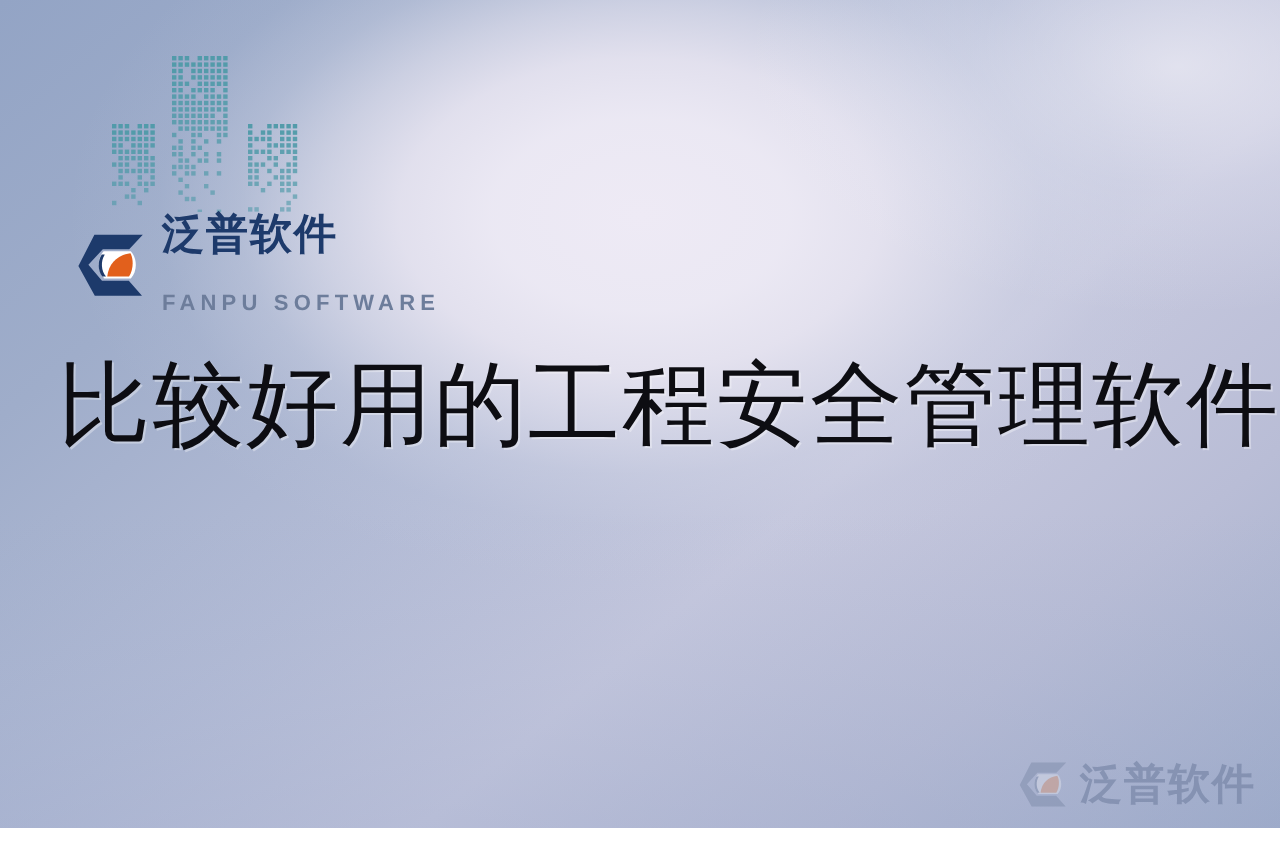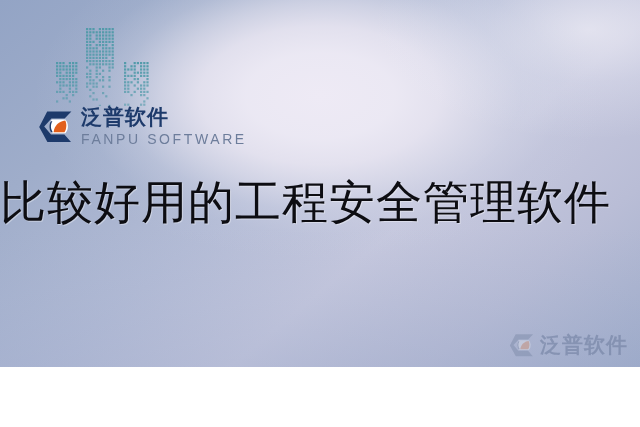--- a/index.html
+++ b/index.html
@@ -3,21 +3,21 @@
 <meta charset="utf-8">
 <style>
   html, body {
     margin: 0;
     padding: 0;
     background: #ffffff;
   }
   #poster {
     position: relative;
     width: 640px;
-    height: 367px;
+    height: 414px;
     overflow: hidden;
     font-family: "Liberation Sans", sans-serif;
     background-color: #93a5c6;
   }
   
   .bg-base {
     position: absolute;
     inset: 0;
     background:
       linear-gradient(140deg, #93a4c5 0%, #9fadca 22%, #b4bcd6 45%, #c6c8de 62%, #b9bdd6 80%, #a2aecb 100%);
@@ -80,36 +80,36 @@
   .brand-words { display: flex; flex-direction: column; line-height: 1; }
   .brand-cn {
     font-family: "DejaVu Sans", "Liberation Sans", sans-serif;
     font-weight: 700;
     font-size: 21px;
     letter-spacing: 1px;
     color: #1d3a6b;
     white-space: nowrap;
   }
   .brand-en {
-    margin-top: 4px;
+    margin-top: 19px;
     font-family: "Liberation Sans", sans-serif;
-    font-weight: 400;
-    font-size: 14px;
+    font-weight: 700;
+    font-size: 11px;
     letter-spacing: 2.6px;
     color: #6d7d9b;
     white-space: nowrap;
   }
 
   
   .headline {
     position: absolute;
     left: 0;
     right: 0;
     top: 176px;
-    text-align: left;
+    text-align: right;
     font-family: "DejaVu Serif", "Liberation Serif", serif;
     font-size: 46px;
     line-height: 1.14;
     letter-spacing: 1px;
     color: #0d0d12;
     white-space: nowrap;
     text-shadow: 1px 1px 0 rgba(255,255,255,0.35);
   }
 
   

